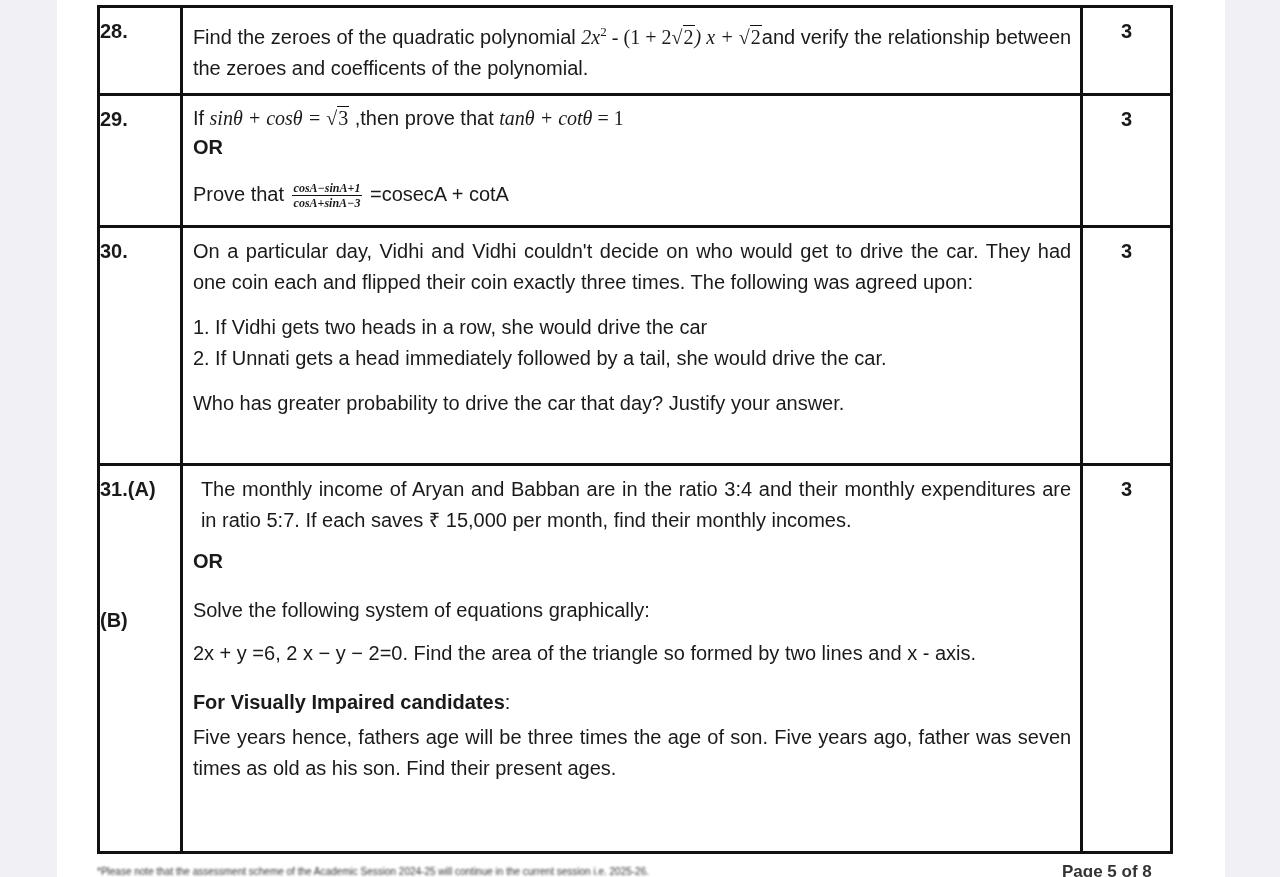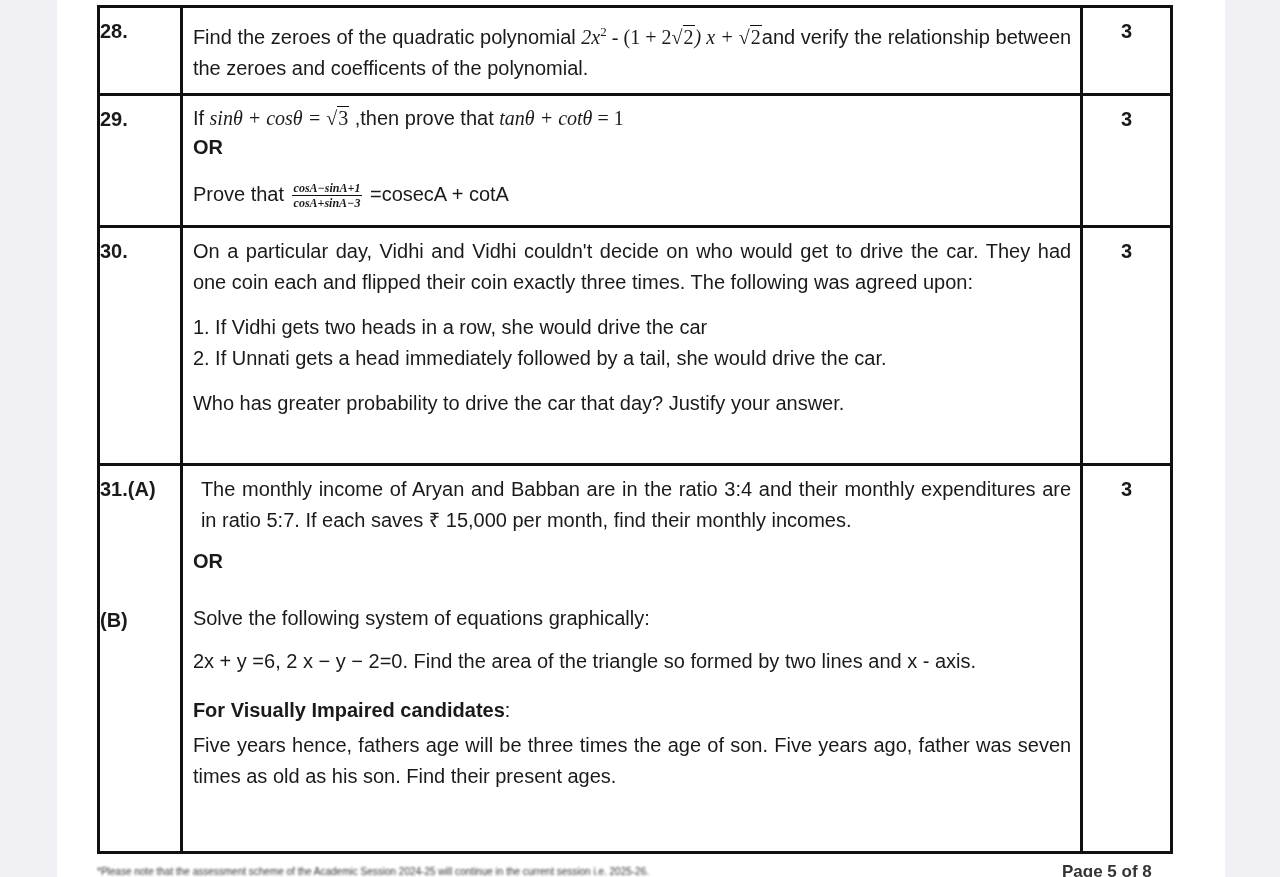--- a/index.html
+++ b/index.html
@@ -89,21 +89,21 @@
     </tr>
 
     <tr style="height:388px;">
       <td class="num">
         <span class="sub-label">31.(A)</span>
         <span class="sub-label" style="margin-top:100px;">(B)</span>
       </td>
       <td class="body">
         <div style="padding-left:8px;">The monthly income of Aryan and Babban are in the ratio 3:4 and their monthly expenditures are in ratio 5:7. If each saves ₹ 15,000 per month, find their monthly incomes.</div>
         <div class="or" style="margin-top:10px;">OR</div>
-        <div style="margin-top:26px;">Solve the following system of equations graphically:</div>
+        <div style="margin-top:18px;">Solve the following system of equations graphically:</div>
         <div style="margin-top:12px;">2x + y =6, 2 x − y − 2=0. Find the area of the triangle so formed by two lines and x - axis.</div>
         <div class="gap"></div>
         <div style="margin-top:4px;"><span class="bold">For Visually Impaired candidates</span><span>:</span></div>
         <div style="margin-top:4px;">Five years hence, fathers age will be three times the age of son. Five years ago, father was seven times as old as his son. Find their present ages.</div>
       </td>
       <td class="marks">3</td>
     </tr>
   </tbody>
     </table>
 

